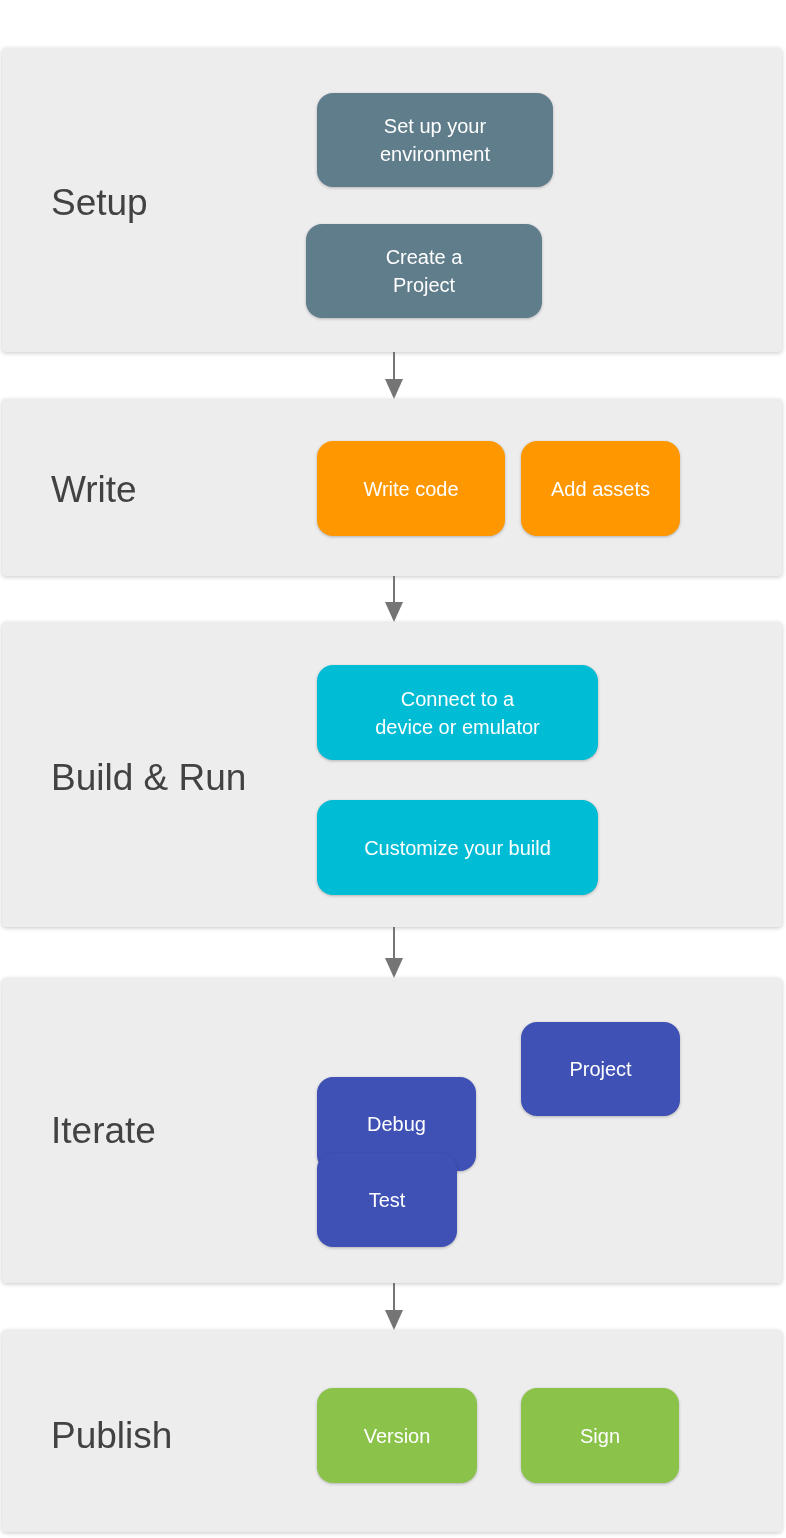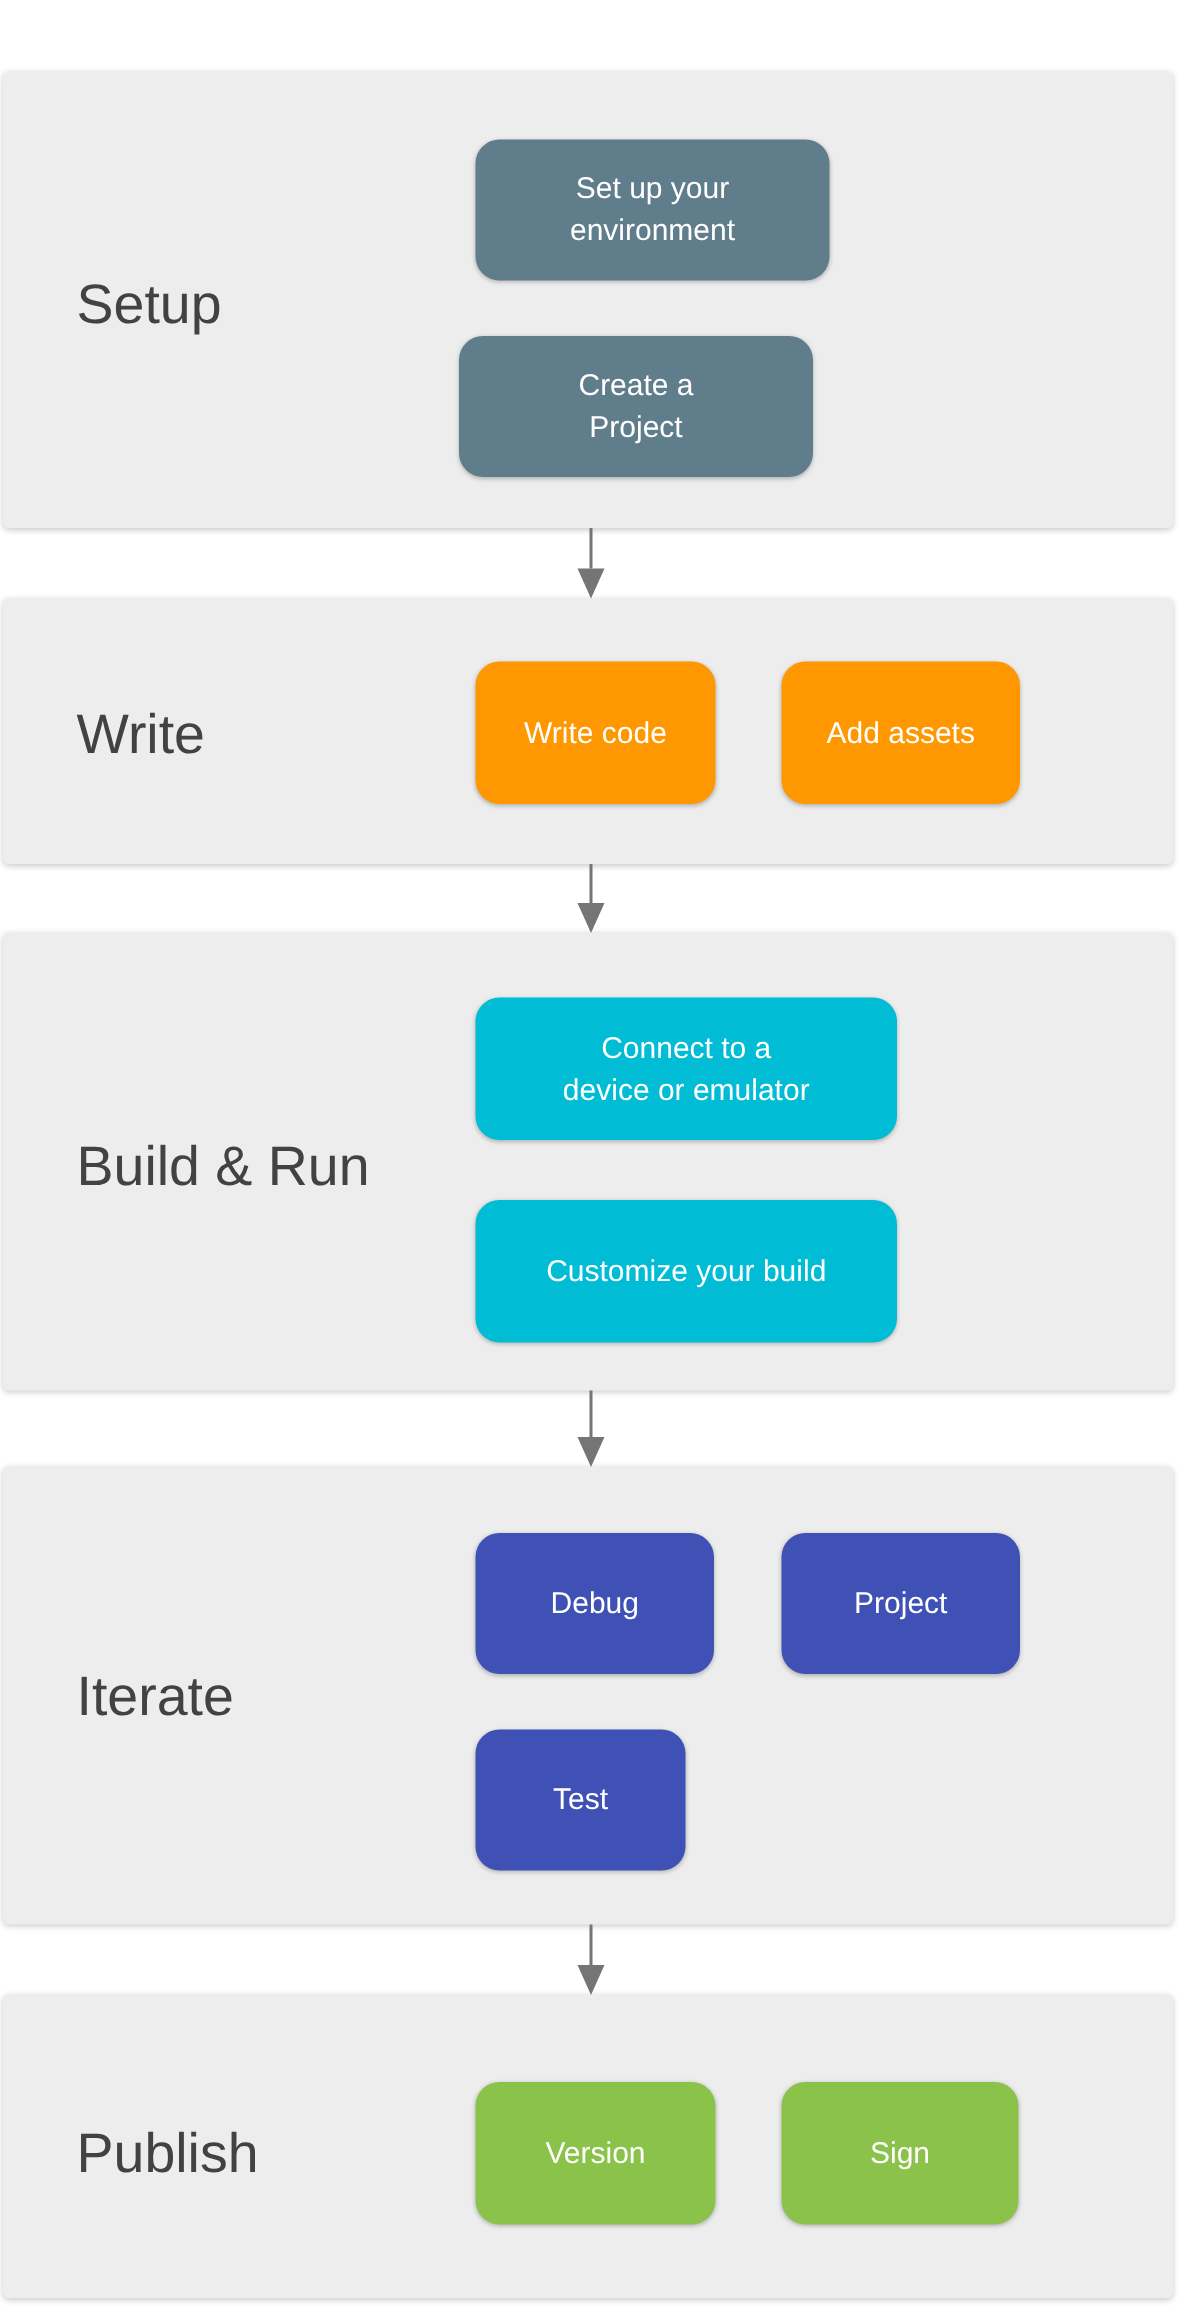--- a/index.html
+++ b/index.html
@@ -44,27 +44,27 @@
     box-shadow:0 1px 3px rgba(0,0,0,0.25);
     display:flex;align-items:center;justify-content:center;
     color:#ffffff;font-size:20px;font-weight:500;line-height:28px;
     text-align:center;white-space:pre-line;
     cursor:pointer;border:none;
   }
   
   .btn-env    {left:317px;top:93px;  width:236px;height:94px;}
   .btn-create {left:306px;top:224px; width:236px;height:94px;}
   
-  .btn-code   {left:317px;top:441px; width:160px;height:95px;}
+  .btn-code   {left:317px;top:441px; width:188px;height:95px;}
   .btn-assets {left:521px;top:441px; width:159px;height:95px;}
   
   .btn-connect{left:317px;top:665px; width:281px;height:95px;}
   .btn-custom {left:317px;top:800px; width:281px;height:95px;}
   
-  .btn-debug  {left:317px;top:1022px;width:159px;height:94px;}
+  .btn-debug  {left:317px;top:1077px;width:159px;height:94px;}
   .btn-profile{left:521px;top:1022px;width:159px;height:94px;}
   .btn-test   {left:317px;top:1153px;width:140px;height:94px;}
   
   .btn-version{left:317px;top:1388px;width:160px;height:95px;}
   .btn-sign   {left:521px;top:1388px;width:158px;height:95px;}
 
   .flow-arrow{
     position:absolute;left:385px;width:18px;
     display:flex;flex-direction:column;align-items:center;
   }

